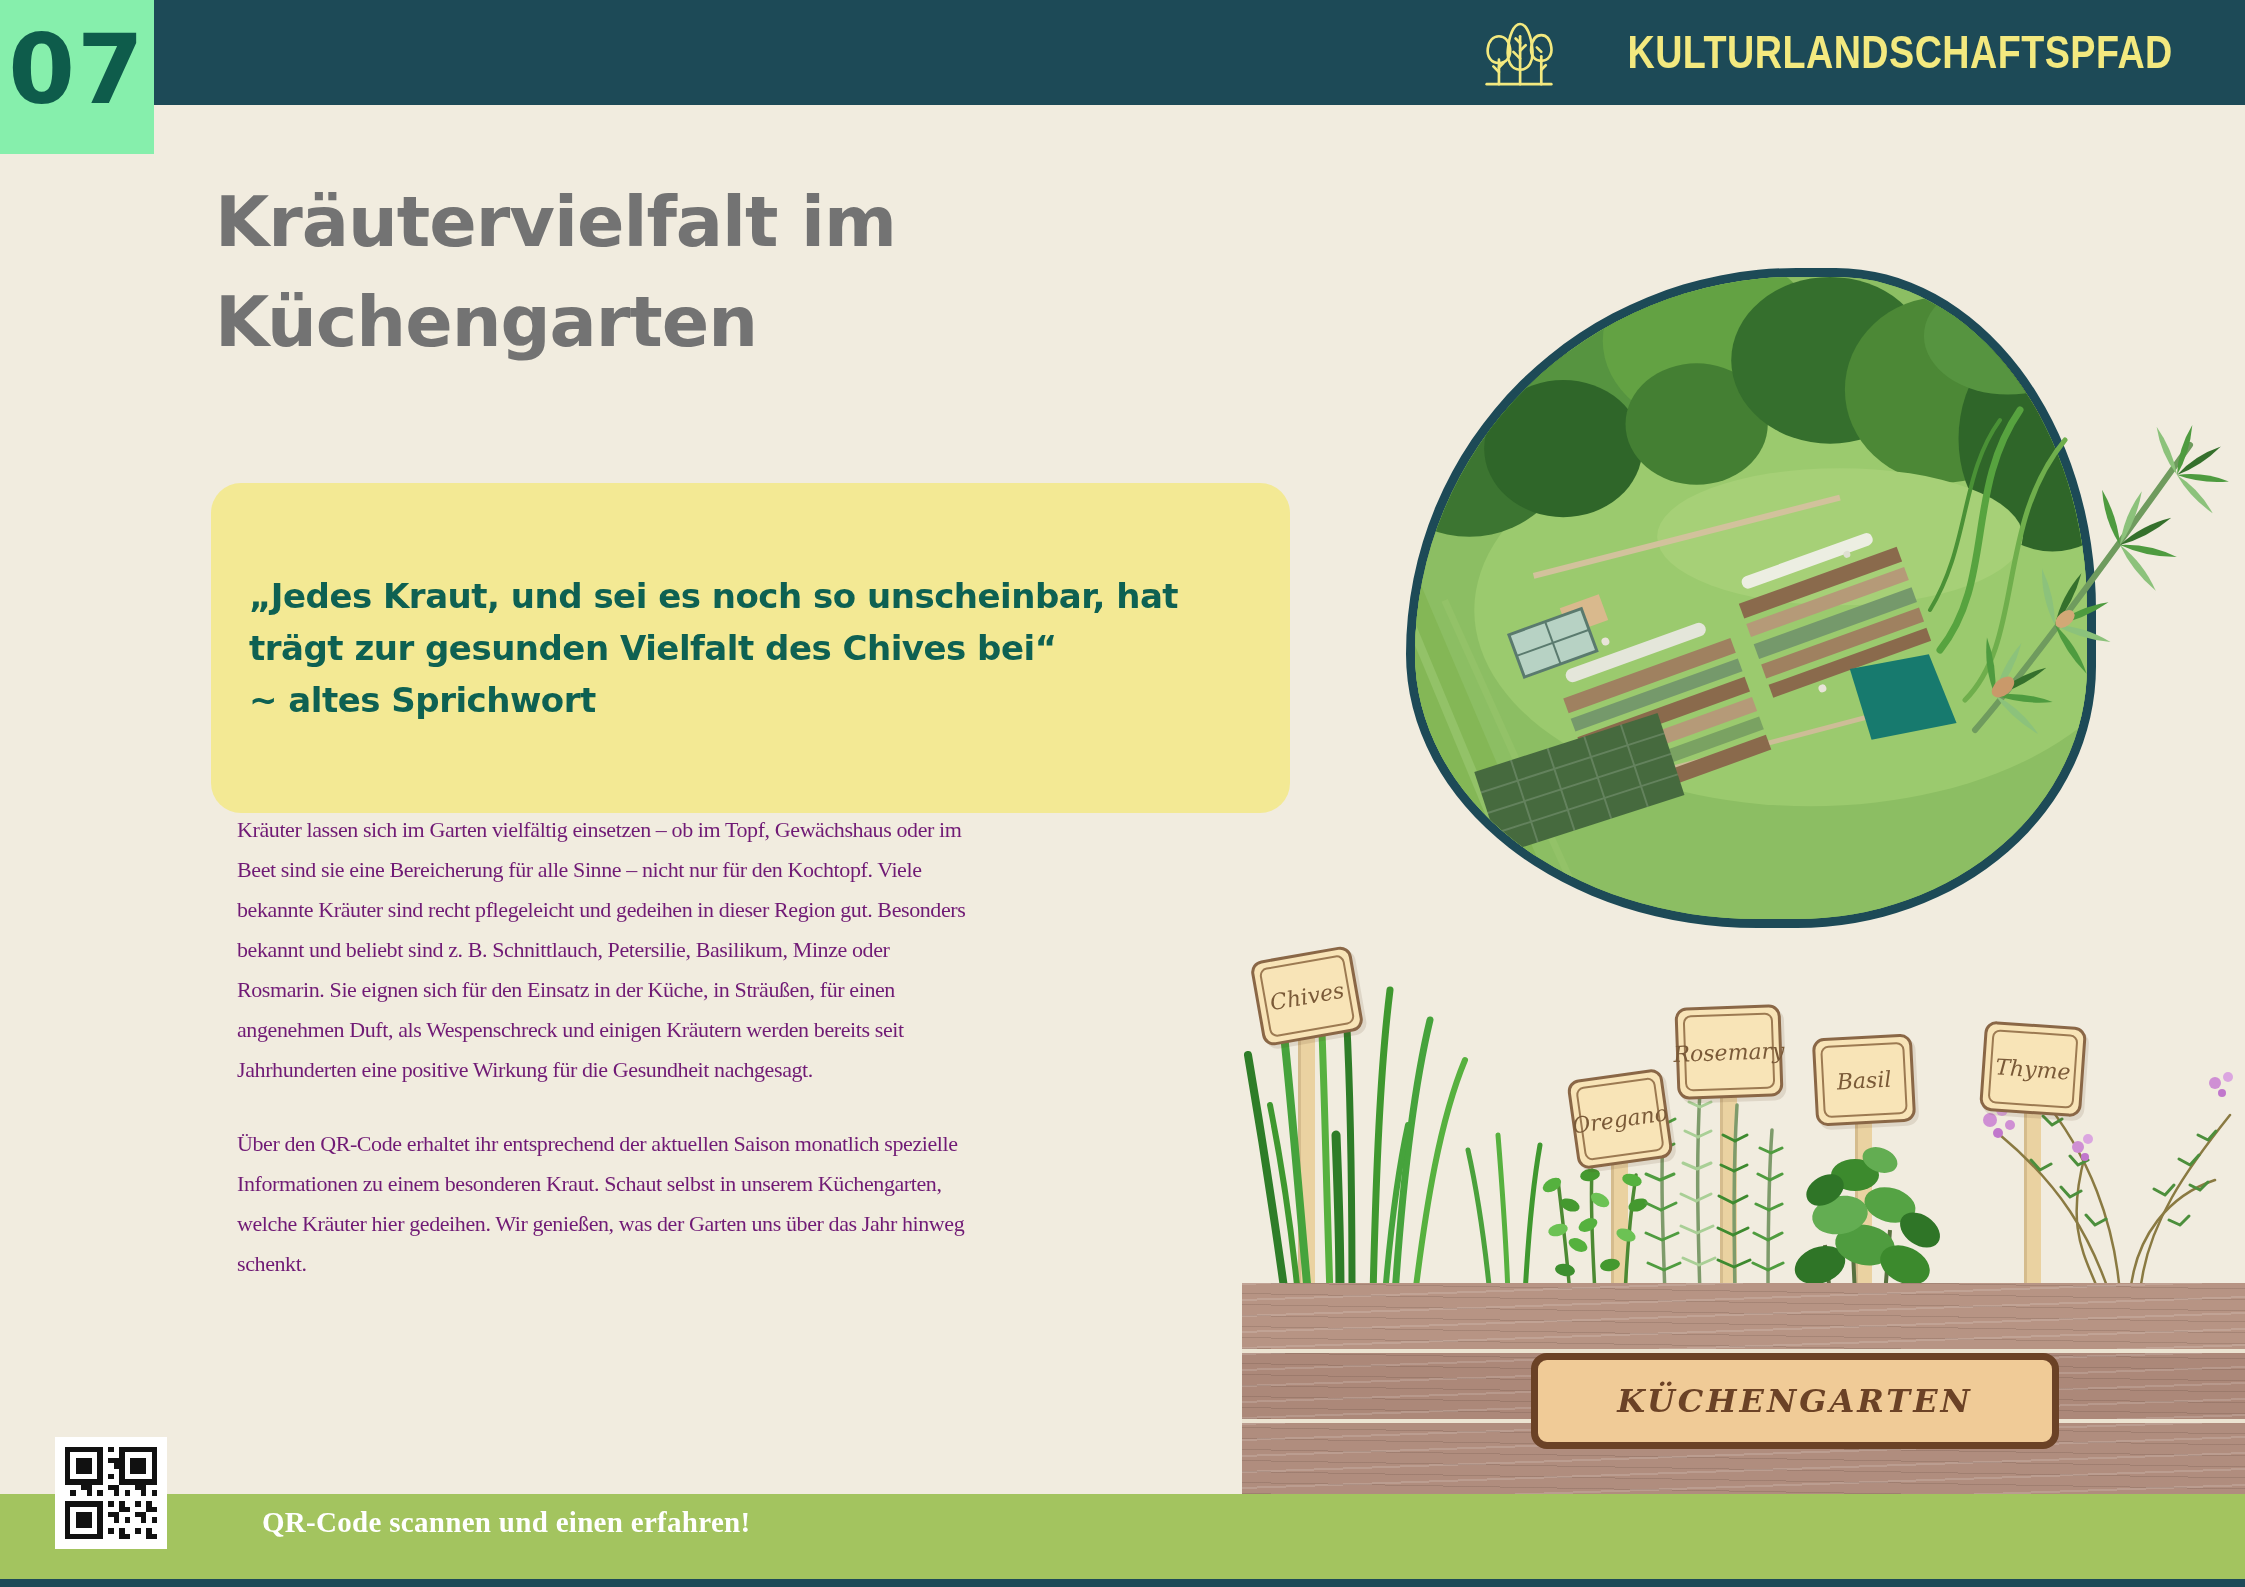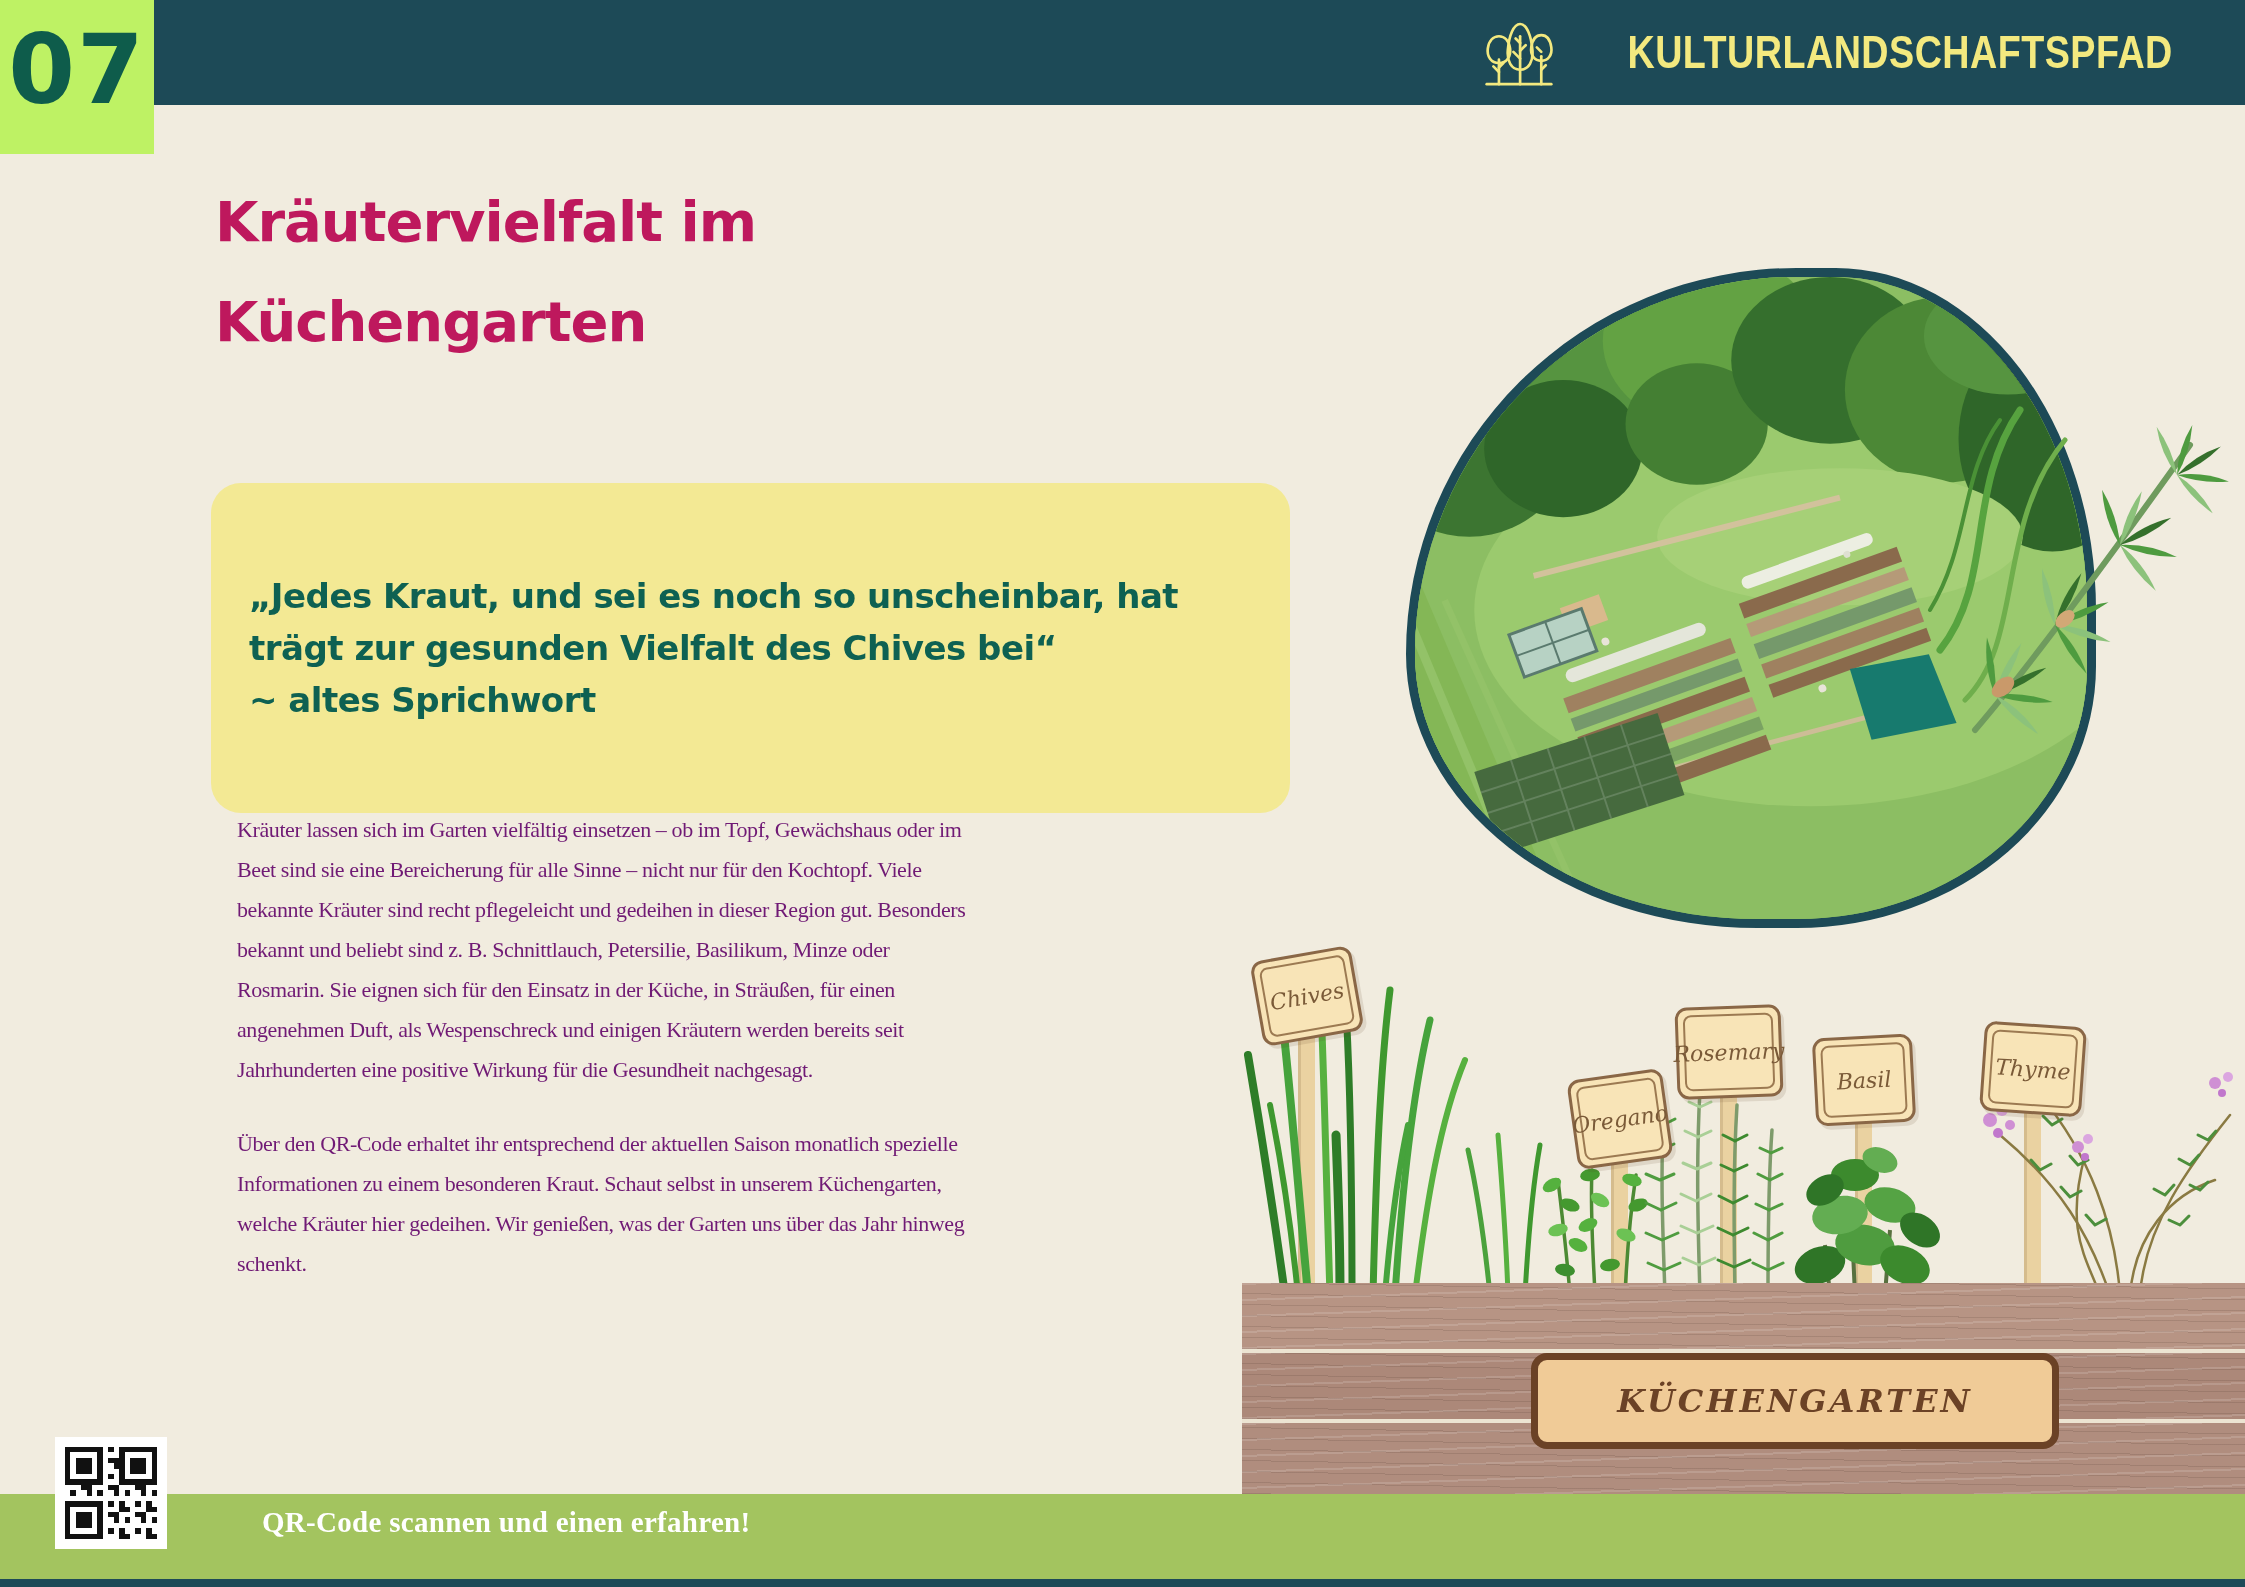--- a/index.html
+++ b/index.html
@@ -7,28 +7,28 @@
   .page{position:relative;width:2245px;height:1587px;background:#f1ecdf;overflow:hidden;
         font-family:"Liberation Sans",sans-serif;}
 
   
   .header-bar{position:absolute;left:154px;top:0;width:2091px;height:105px;background:#1d4a57;
               display:flex;align-items:center;justify-content:flex-end;padding-right:72px;box-sizing:border-box;z-index:5;padding-left:24px;}
   .brand{display:flex;align-items:center;gap:22px;}
   .brand-text{color:#f3e97f;font-weight:bold;font-size:41px;letter-spacing:.5px;
               transform:scale(.92,1.12);transform-origin:right center;white-space:nowrap;
               font-family:"Liberation Sans",sans-serif;}
-  .badge{position:absolute;left:0;top:0;width:154px;height:154px;background:#bef264;z-index:6;
+  .badge{position:absolute;left:0;top:0;width:154px;height:154px;background:#86efac;z-index:6;
          display:flex;align-items:center;justify-content:center;}
   .badge span{color:#0e5c4b;font-family:"DejaVu Sans",sans-serif;font-weight:800;font-size:96px;
               letter-spacing:2px;margin-top:-14px;}
 
   
-  .page-title{position:absolute;left:215px;top:172px;color:#be185d;z-index:4;
-              font-family:"DejaVu Sans",sans-serif;font-weight:800;font-size:56px;line-height:100px;letter-spacing:-1px;}
+  .page-title{position:absolute;left:215px;top:172px;color:#737373;z-index:4;
+              font-family:"DejaVu Sans",sans-serif;font-weight:800;font-size:70px;line-height:100px;letter-spacing:-1px;}
 
   
   .quote-box{position:absolute;left:211px;top:483px;width:1079px;height:330px;background:#f3e994;
              border-radius:30px;z-index:4;display:flex;flex-direction:column;justify-content:center;
              padding:10px 40px 10px 38px;box-sizing:border-box;}
   .quote-box div{color:#0e6152;font-family:"DejaVu Sans",sans-serif;font-weight:700;
                  font-size:34px;line-height:52px;letter-spacing:-.5px;white-space:nowrap;}
 
   
   .body-text{position:absolute;left:205px;top:810px;width:745px;z-index:4;

